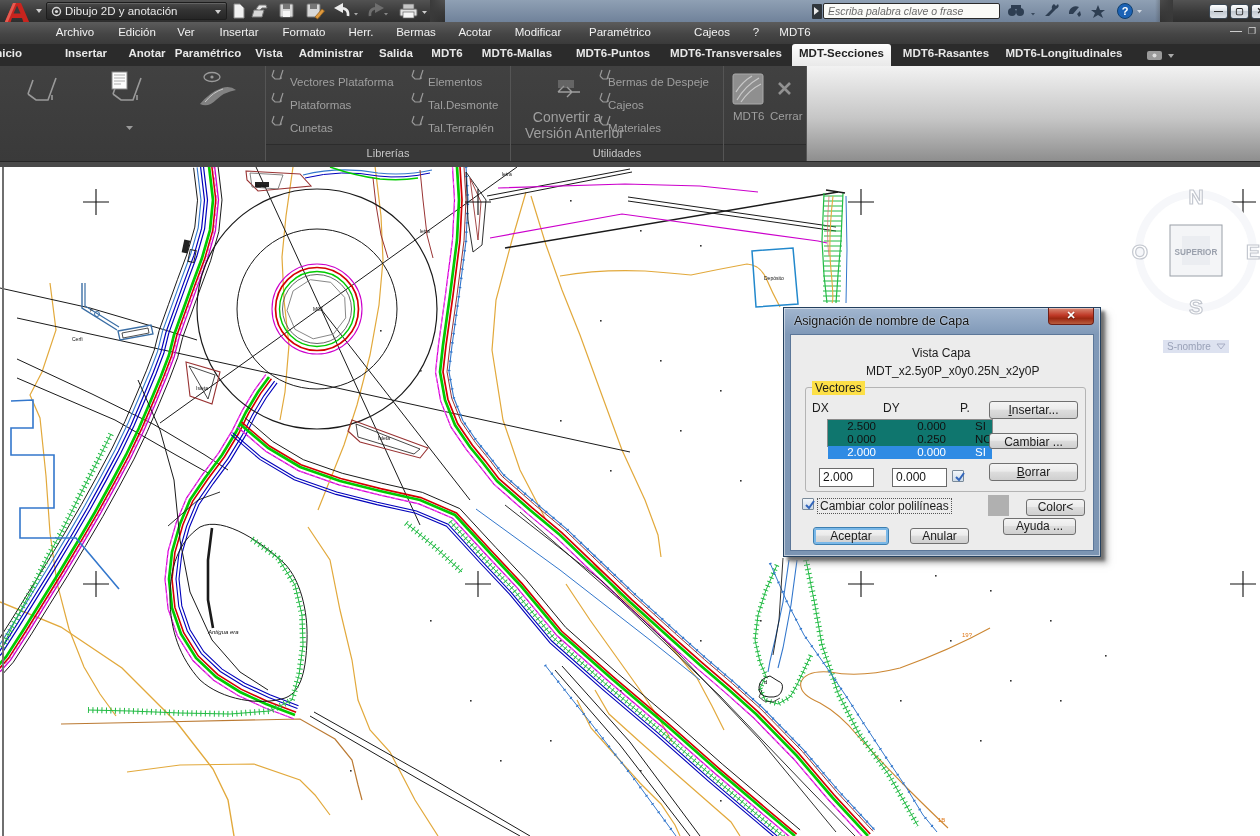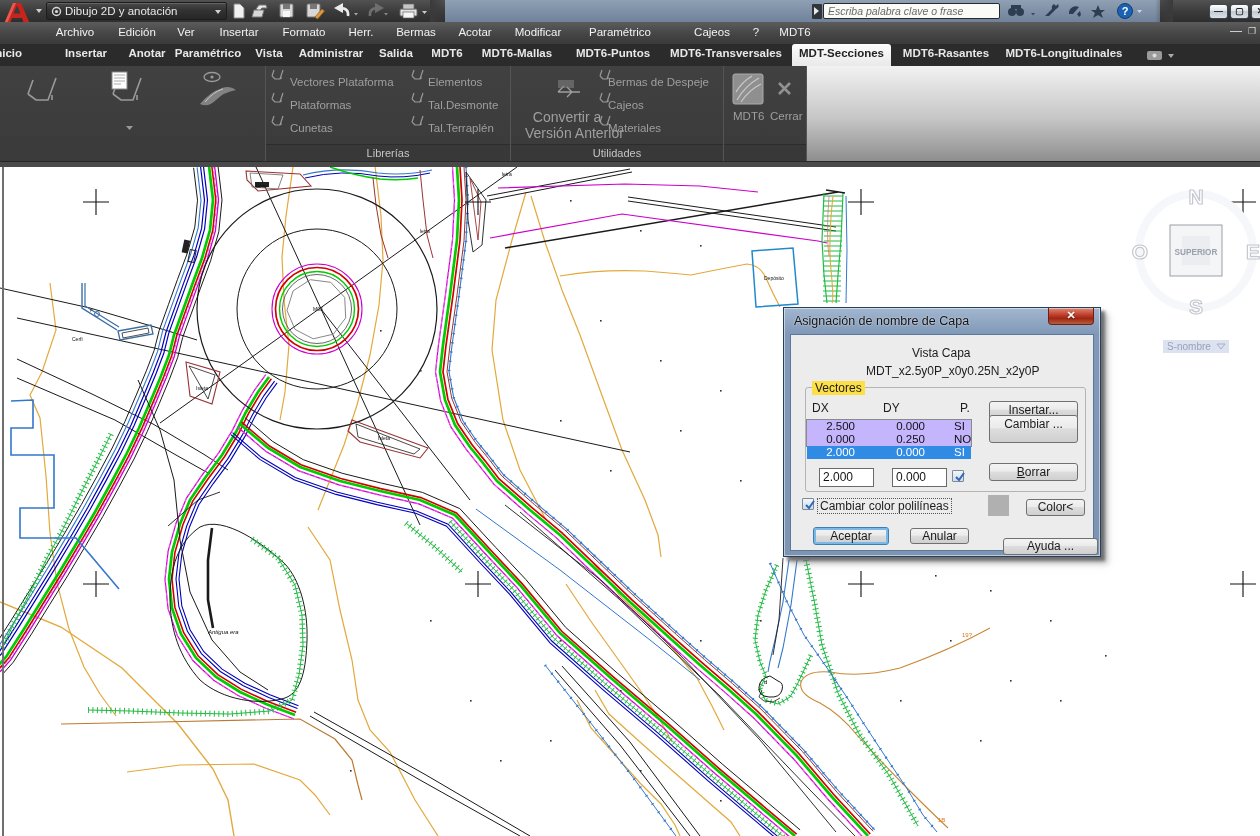--- a/index.html
+++ b/index.html
@@ -30,21 +30,21 @@
 #canvas svg{position:absolute;left:0;top:0}
 #leftedge{position:absolute;left:2px;top:167px;width:2px;height:669px;background:#6f6f6f}
 
 #dlg{position:absolute;left:783px;top:307px;width:318px;height:250px;border:1px solid #24405e;border-radius:0;background:linear-gradient(#a2b6cf,#8099b8 26px,#7c95b3);box-shadow:4px 4px 3px rgba(90,90,90,.8),7px 7px 6px rgba(140,140,140,.5), inset 0 0 0 1px rgba(255,255,255,.5)}
 #dlgtitle{position:absolute;left:10px;top:6px;font-size:12.5px;color:#111;text-shadow:0 0 2px rgba(255,255,255,.8)}
 #dlgclose{position:absolute;left:264px;top:0px;width:46px;height:17px;border:1px solid #6e2017;border-top:none;border-radius:0 0 4px 4px;background:linear-gradient(#d98a76,#c03a28 45%,#9c2812 65%,#b85c3e);box-shadow:inset 0 1px 0 rgba(255,255,255,.45);color:#fff;font-weight:bold;font-size:11px;text-align:center;line-height:15px;text-shadow:0 1px 1px rgba(0,0,0,.5)}
 #dlgbody{position:absolute;left:6px;top:26px;width:304px;height:217px;background:#ececec;border:1px solid #5c7799}
 .dt{position:absolute;font-size:12px;color:#1c1c1c;white-space:nowrap}
 .btn{position:absolute;border:1px solid #707070;border-radius:3px;background:linear-gradient(#f4f4f4,#ebebeb 45%,#dddddd 50%,#cfcfcf);font-size:12px;color:#1c1c1c;text-align:center}
 #grpbox{position:absolute;left:14px;top:52px;width:281px;height:105px;border:1px solid #b4b4b4;border-radius:3px}
-#listbox{position:absolute;left:15px;top:84px;width:166px;height:28px;background:#c4b5fd;border:1px solid #8a8a8a}
+#listbox{position:absolute;left:36px;top:84px;width:166px;height:28px;background:#0f766e;border:1px solid #8a8a8a}
 .lrow{position:relative;height:13px;font-size:11.5px;color:#111}
 .lrow span{position:absolute;top:0}
 #selrow{background:#2f8be4;color:#fff}
 .inp{position:absolute;width:55px;height:19px;background:#fff;border:1px solid #6a6a6a;font-size:12px;color:#111;padding:1px 3px;line-height:15px}
 .cb{position:absolute;width:12px;height:12px;background:linear-gradient(#f2f6fa,#cfdce9);border:1px solid #7a8a99;border-radius:1px}
 .cb svg{position:absolute;left:0px;top:-1px}
 </style></head>
 <body>
 <div id="titlebar">
  <svg width="44" height="28" style="position:absolute;left:0;top:0;z-index:5">
@@ -440,27 +440,27 @@
         </div>
   </div>
   <div class="inp" style="left:28px;top:133px">2.000</div>
   <div class="inp" style="left:101px;top:133px">0.000</div>
   <div class="cb" style="left:161px;top:135px">
         <svg width="14" height="14">
           <path d="M3,7 l3,3 5,-7" stroke="#3366bb" stroke-width="2" fill="none"></path>
         </svg>
       </div>
   <div class="btn" style="left:198px;top:66px;width:89px;height:18px;line-height:16px"><u>I</u>nsertar...</div>
-  <div class="btn" style="left:198px;top:80px;width:89px;height:28px;line-height:16px">Cambiar ...</div>
+  <div class="btn" style="left:198px;top:98px;width:89px;height:16px;line-height:16px">Cambiar ...</div>
   <div class="btn" style="left:198px;top:128px;width:89px;height:18px;line-height:16px"><u>B</u>orrar</div>
   <div class="cb" style="left:11px;top:163px">
         <svg width="14" height="14">
           <path d="M3,7 l3,3 5,-7" stroke="#3366bb" stroke-width="2" fill="none"></path>
         </svg>
       </div>
   <div class="dt" style="left:26px;top:163px;border:1px dotted #555;padding:0 2px">Cambiar color polilíneas</div>
   <div style="position:absolute;left:197px;top:160px;width:21px;height:21px;background:#b0b0b0"></div>
   <div class="btn" style="left:235px;top:164px;width:59px;height:17px;line-height:15px">Color&lt;</div>
   <div class="btn" style="left:22px;top:192px;width:76px;height:18px;line-height:16px;border:1px solid #3c7fb1;box-shadow:0 0 0 2px #7ab8e8 inset">Aceptar</div>
   <div class="btn" style="left:119px;top:193px;width:59px;height:16px;line-height:14px">Anular</div>
-  <div class="btn" style="left:212px;top:203px;width:95px;height:17px;line-height:15px">Ayuda ...</div>
+  <div class="btn" style="left:212px;top:183px;width:73px;height:17px;line-height:15px">Ayuda ...</div>
  </div>
 </div>
 
 </body></html>

